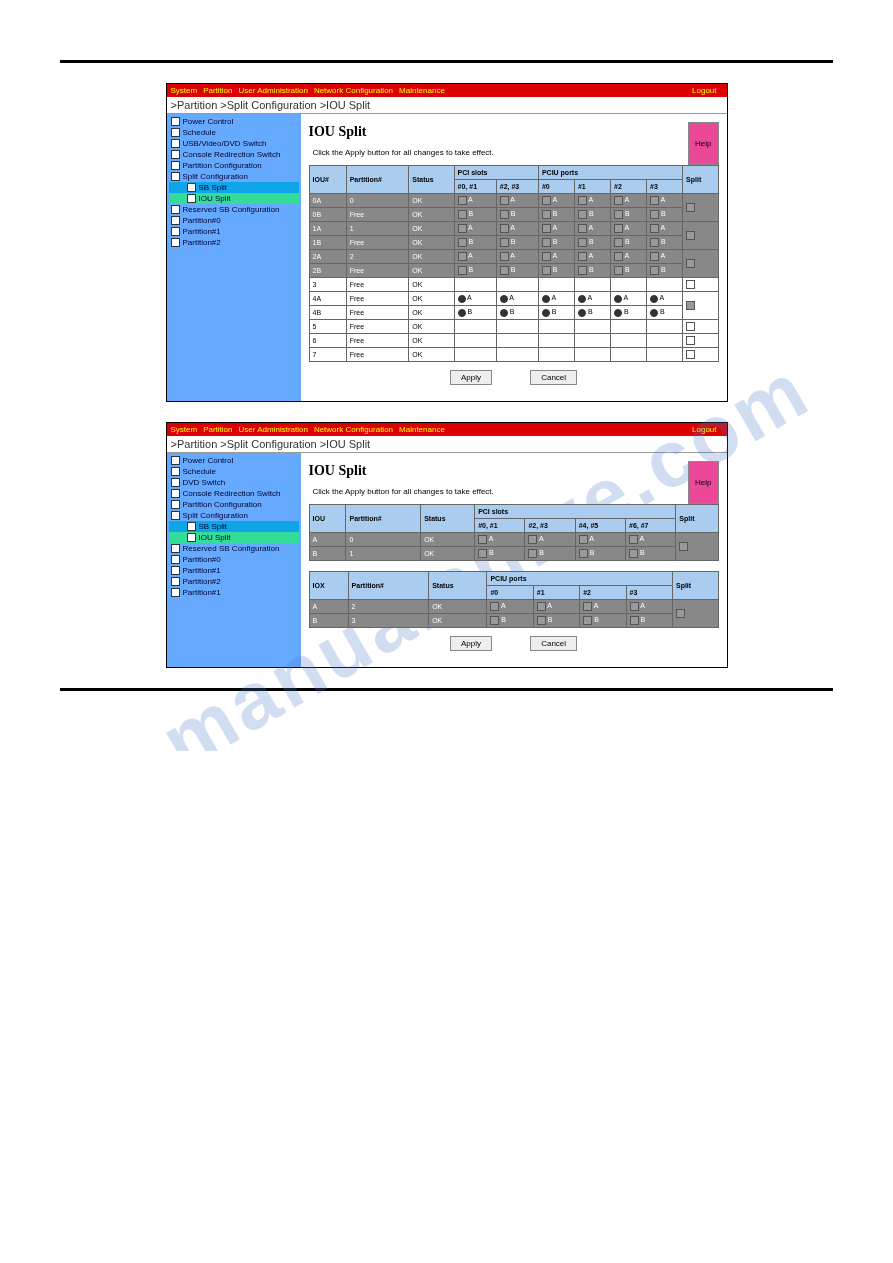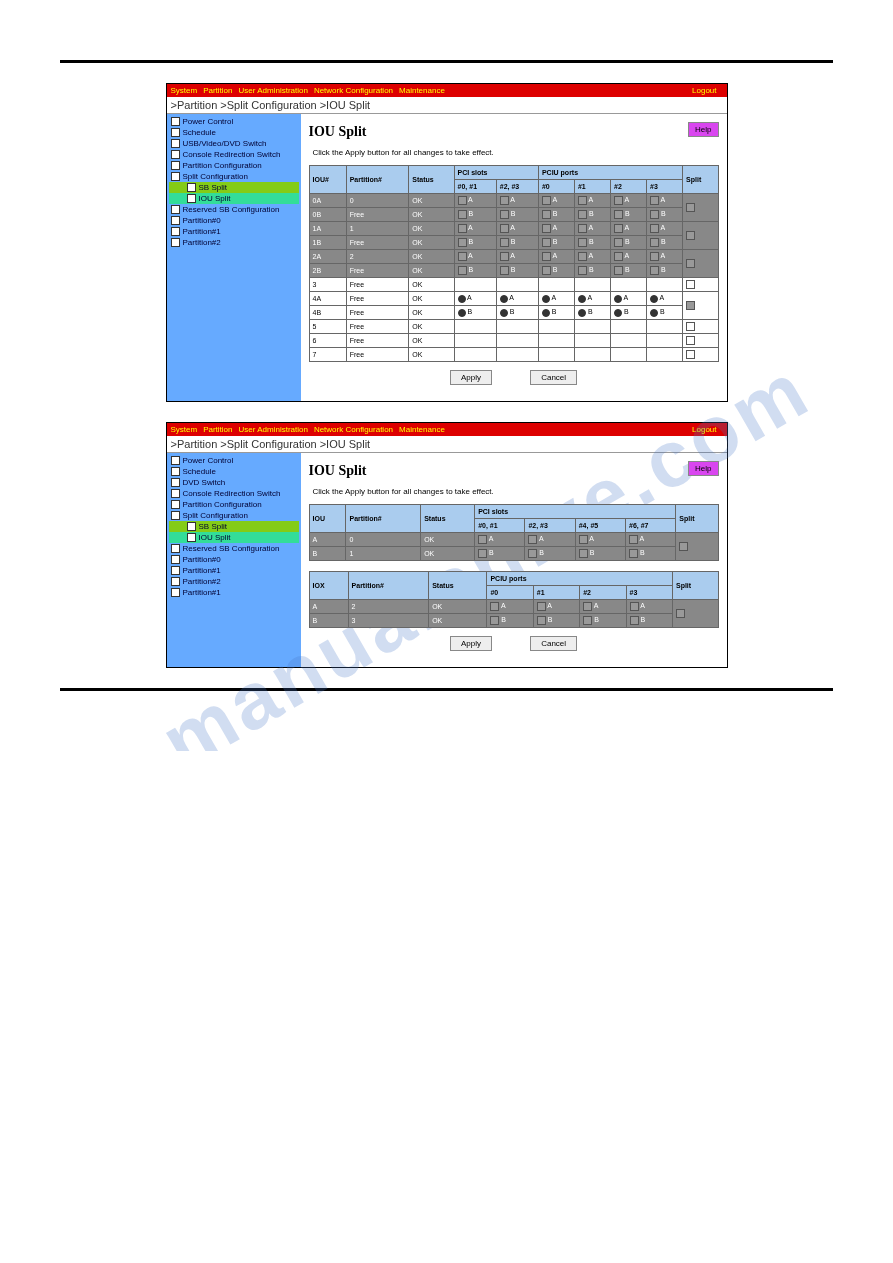--- a/index.html
+++ b/index.html
@@ -8,26 +8,26 @@
 .watermark{position:absolute;font-size:80px;color:rgba(70,120,200,0.25);font-weight:bold;transform:rotate(-30deg);pointer-events:none;left:120px;top:520px;letter-spacing:4px;white-space:nowrap}
 .screenshot{border:1px solid #000;margin:20px auto;width:560px;background:#fff;font-size:8px}
 .redbar{background:#d00;color:#ff0;padding:2px 4px;display:flex;justify-content:space-between}
 .redbar span{margin-right:6px}
 .redbar .logout{color:#ff0}
 .breadcrumb{font-size:11px;padding:2px 4px;color:#333;border-bottom:1px solid #999}
 .content-area{display:flex;min-height:200px}
 .sidebar{width:130px;background:#66aaff;font-size:8px;padding:2px}
 .sidebar .item{padding:1px 2px;color:#003;display:flex;align-items:flex-end}
 .sidebar .box{width:7px;height:7px;background:#fff;border:1px solid #333;margin-right:3px;display:inline-block;flex-shrink:0}
-.sidebar .sub{padding-left:18px;background:#84cc16}
+.sidebar .sub{padding-left:18px;background:#0ea5e9}
 .sidebar .active{background:#33dd99}
 .main{flex:1;padding:8px;position:relative}
 .main h2{font-family:"Times New Roman",serif;font-size:14px;margin:2px 0}
 .main .desc{font-size:8px;margin:8px 4px}
-.help-btn{position:absolute;top:8px;right:8px;font-size:8px;border:1px solid #888;background:#d946ef;padding:2px 6px}
+.help-btn{position:absolute;top:8px;right:8px;font-size:8px;border:1px solid #888;background:#ec4899;padding:16px 6px}
 .tbl{border-collapse:collapse;font-size:7px;width:100%}
 .tbl th,.tbl td{border:1px solid #666;padding:1px 3px;text-align:left;height:11px}
 .tbl thead th{background:#aaccee}
 .tbl .grey-row td{background:#888;color:#fff}
 .tbl .light-row td{background:#fff}
 .radio{display:inline-block;width:6px;height:6px;border:1px solid #333;border-radius:50%;vertical-align:middle}
 .radio.sel{background:#333}
 .checkbox{display:inline-block;width:7px;height:7px;border:1px solid #555;background:#fff;vertical-align:middle}
 .checkbox.sel{background:#999}
 .btns{text-align:center;padding:8px}

